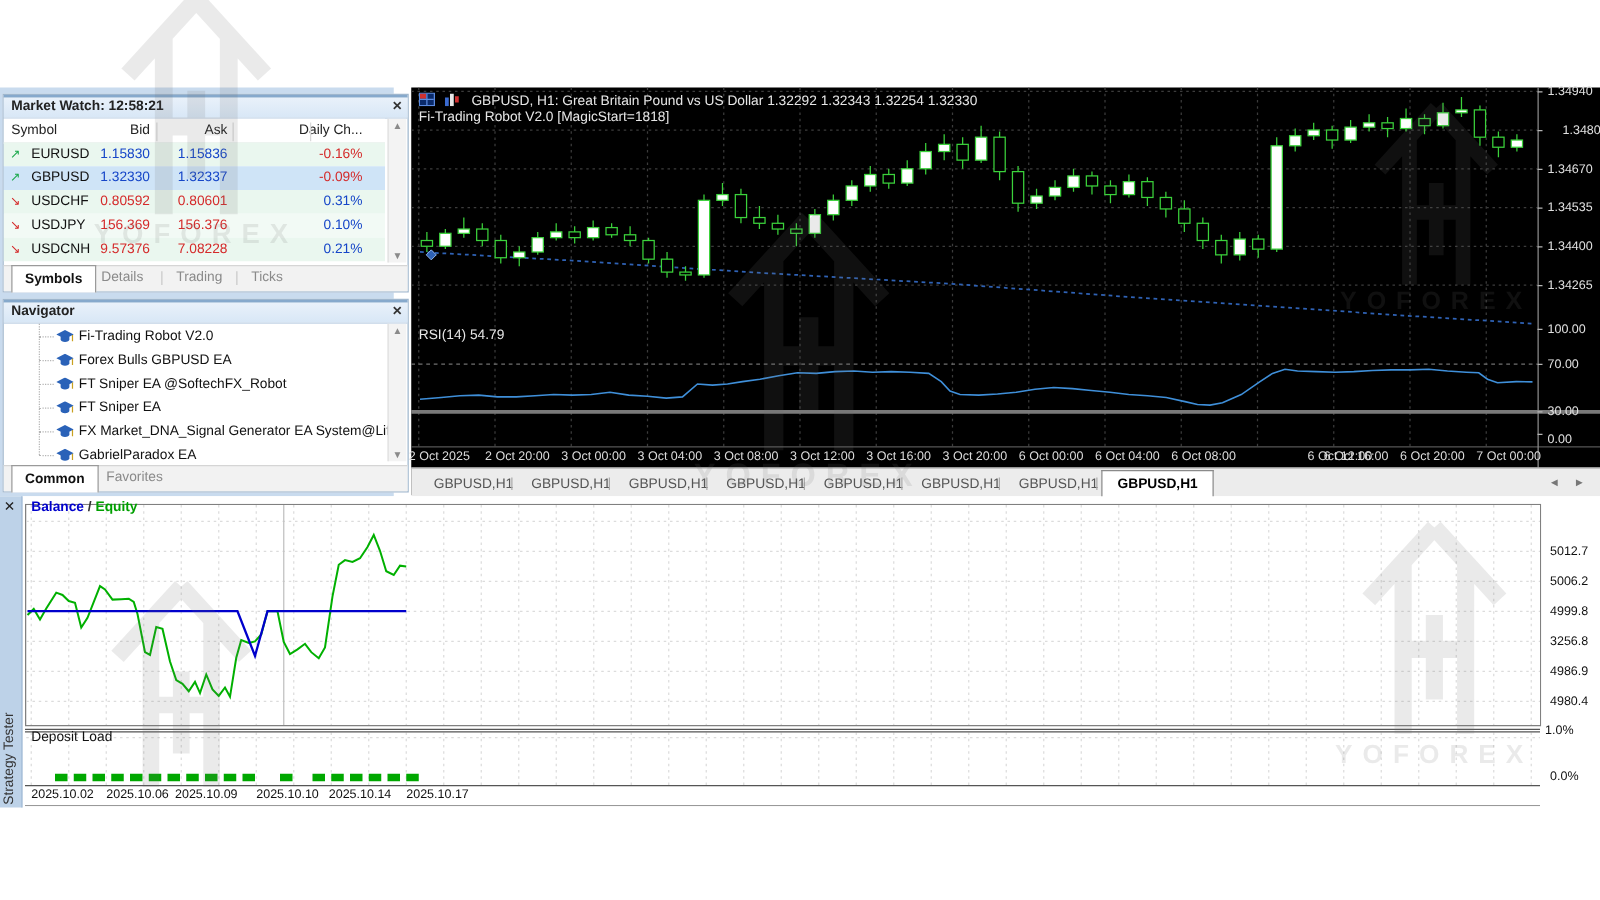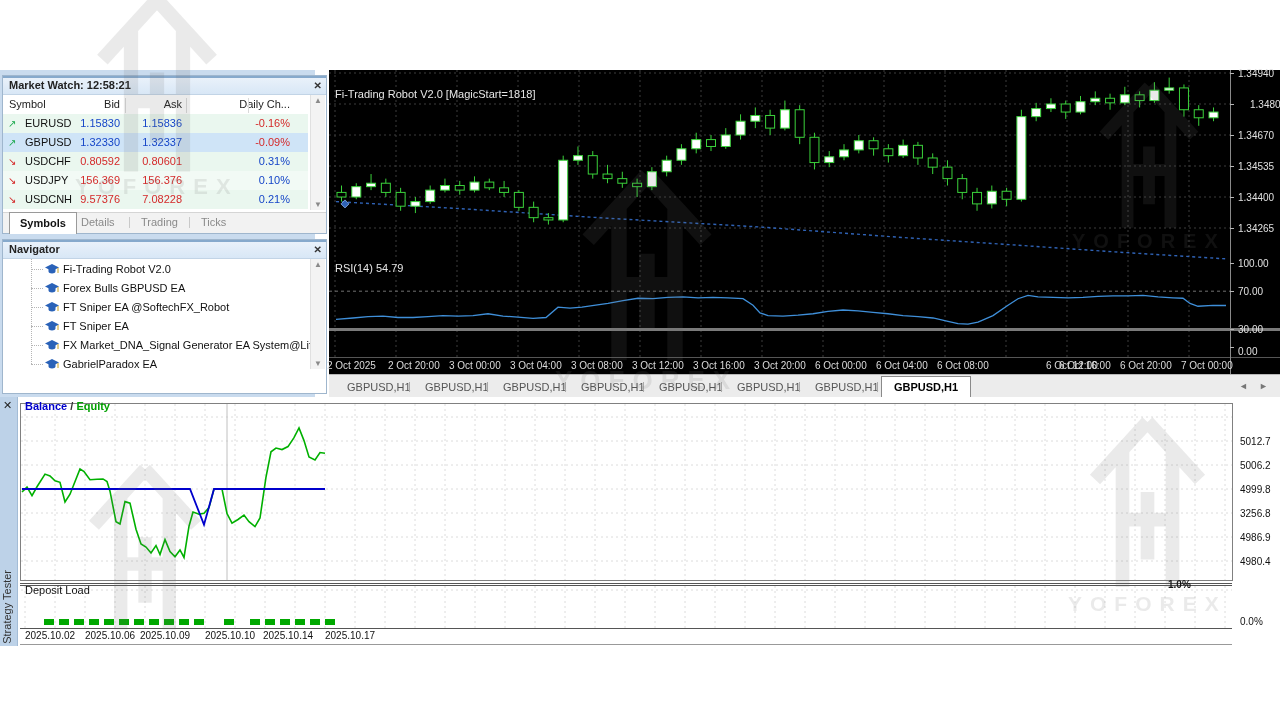--- a/index.html
+++ b/index.html
@@ -206,24 +206,42 @@
               <path d="M3.5 5 v2.6 c0 1 1.6 2 3.5 2 s3.5-1 3.5-2 V5 Z" fill="#2a62b8"></path>
               <line x1="13" y1="4" x2="13" y2="9" stroke="#c8a020" stroke-width="1"></line>
             </svg>
             <span class="lbl">GabrielParadox EA</span>
           </div>
         </div>
       <div class="vscroll" style="top:19px;height:110px;">
         <span class="up">▲</span>
         <span class="dn">▼</span>
       </div>
+      <div class="panel-tabs">
+        <span class="ptab active" style="left:6px;">Common</span>
+        <span class="ptab" style="left:72px;">Favorites</span>
+      </div>
     </div>
   </div>
 
   <div class="abs chart-win">
+    <div class="chart-title" style="left:6px;top:4px;">
+      <svg width="13" height="11" style="vertical-align:-1px;">
+          <rect x="0.5" y="0.5" width="12" height="10" fill="#0a2a6a" stroke="#5a8ae0"></rect>
+          <rect x="1" y="1" width="5" height="4" fill="#d03030"></rect>
+          <line x1="6.5" y1="1" x2="6.5" y2="10" stroke="#5a8ae0"></line>
+          <line x1="1" y1="5.5" x2="12" y2="5.5" stroke="#5a8ae0"></line>
+        </svg>
+      <svg width="13" height="11" style="vertical-align:-1px;margin-left:4px;">
+          <rect x="1" y="4" width="3" height="7" fill="#3a6ad0"></rect>
+          <rect x="5" y="1" width="3" height="10" fill="#e8e8e8"></rect>
+          <rect x="9" y="3" width="3" height="5" fill="#d03030"></rect>
+        </svg>
+      <span style="margin-left:6px;">GBPUSD, H1:  Great Britain Pound vs US Dollar  1.32292 1.32343 1.32254 1.32330</span>
+    </div>
     <div class="chart-title" style="left:6px;top:18px;">Fi-Trading Robot V2.0 [MagicStart=1818]</div>
     <div class="rsi-label">RSI(14) 54.79</div>
 
     <svg id="main-chart-svg" class="abs" style="left:0;top:0;" width="901" height="288">
         <line x1="6" y1="0" x2="6" y2="287" stroke="#3c3c3c" stroke-dasharray="2,3"></line>
         <line x1="67" y1="0" x2="67" y2="287" stroke="#3c3c3c" stroke-dasharray="2,3"></line>
         <line x1="128" y1="0" x2="128" y2="287" stroke="#3c3c3c" stroke-dasharray="2,3"></line>
         <line x1="189" y1="0" x2="189" y2="287" stroke="#3c3c3c" stroke-dasharray="2,3"></line>
         <line x1="250" y1="0" x2="250" y2="287" stroke="#3c3c3c" stroke-dasharray="2,3"></line>
         <line x1="311" y1="0" x2="311" y2="287" stroke="#3c3c3c" stroke-dasharray="2,3"></line>
@@ -564,21 +582,21 @@
         <rect x="305" y="216" width="10" height="6" fill="#00a800"></rect>
       </svg>
 
     <div id="tester-values">
         <span class="tval" style="top:39px;left:1240px;">5012.7</span>
         <span class="tval" style="top:63px;left:1240px;">5006.2</span>
         <span class="tval" style="top:87px;left:1240px;">4999.8</span>
         <span class="tval" style="top:111px;left:1240px;">3256.8</span>
         <span class="tval" style="top:135px;left:1240px;">4986.9</span>
         <span class="tval" style="top:159px;left:1240px;">4980.4</span>
-        <span class="tval" style="top:182px;left:1168px;font-weight:bold;">1.0%</span>
+        <span class="tval" style="top:182px;left:1236px;">1.0%</span>
         <span class="tval" style="top:219px;left:1240px;">0.0%</span>
       </div>
     <div id="tester-dates">
         <span class="date-lab" style="left:25px;">2025.10.02</span>
         <span class="date-lab" style="left:85px;">2025.10.06</span>
         <span class="date-lab" style="left:140px;">2025.10.09</span>
         <span class="date-lab" style="left:205px;">2025.10.10</span>
         <span class="date-lab" style="left:263px;">2025.10.14</span>
         <span class="date-lab" style="left:325px;">2025.10.17</span>
       </div>

